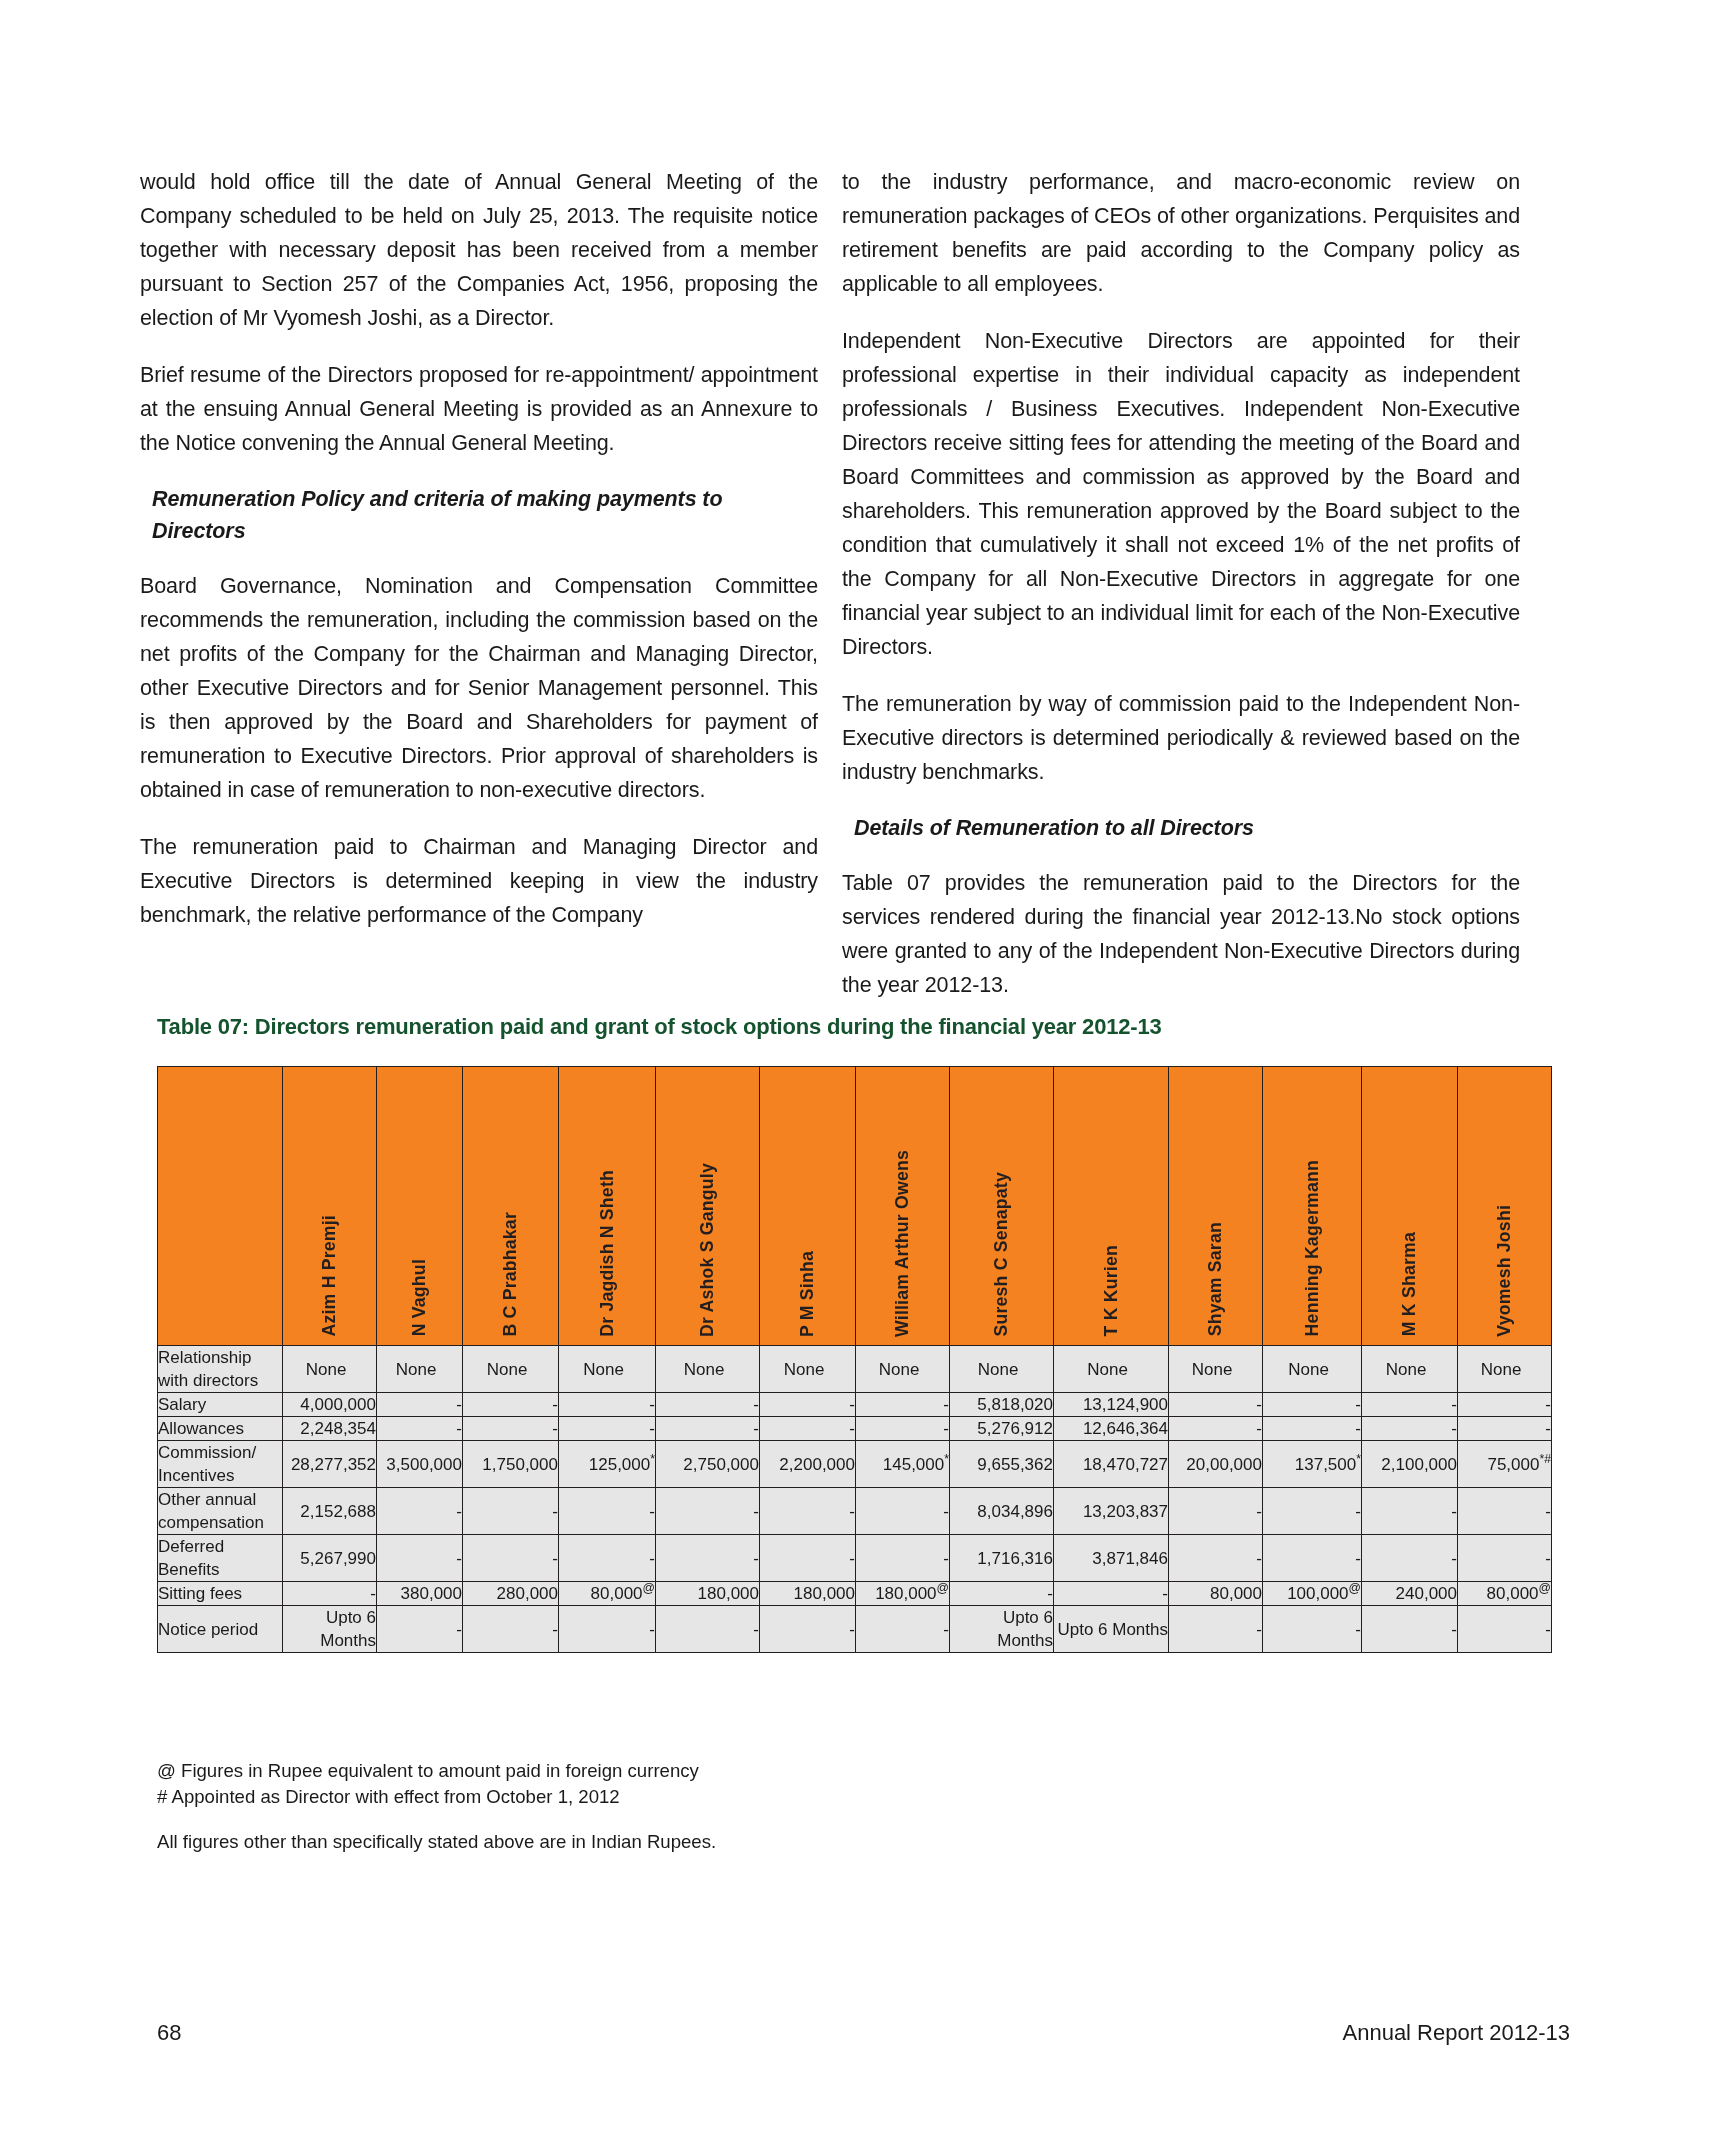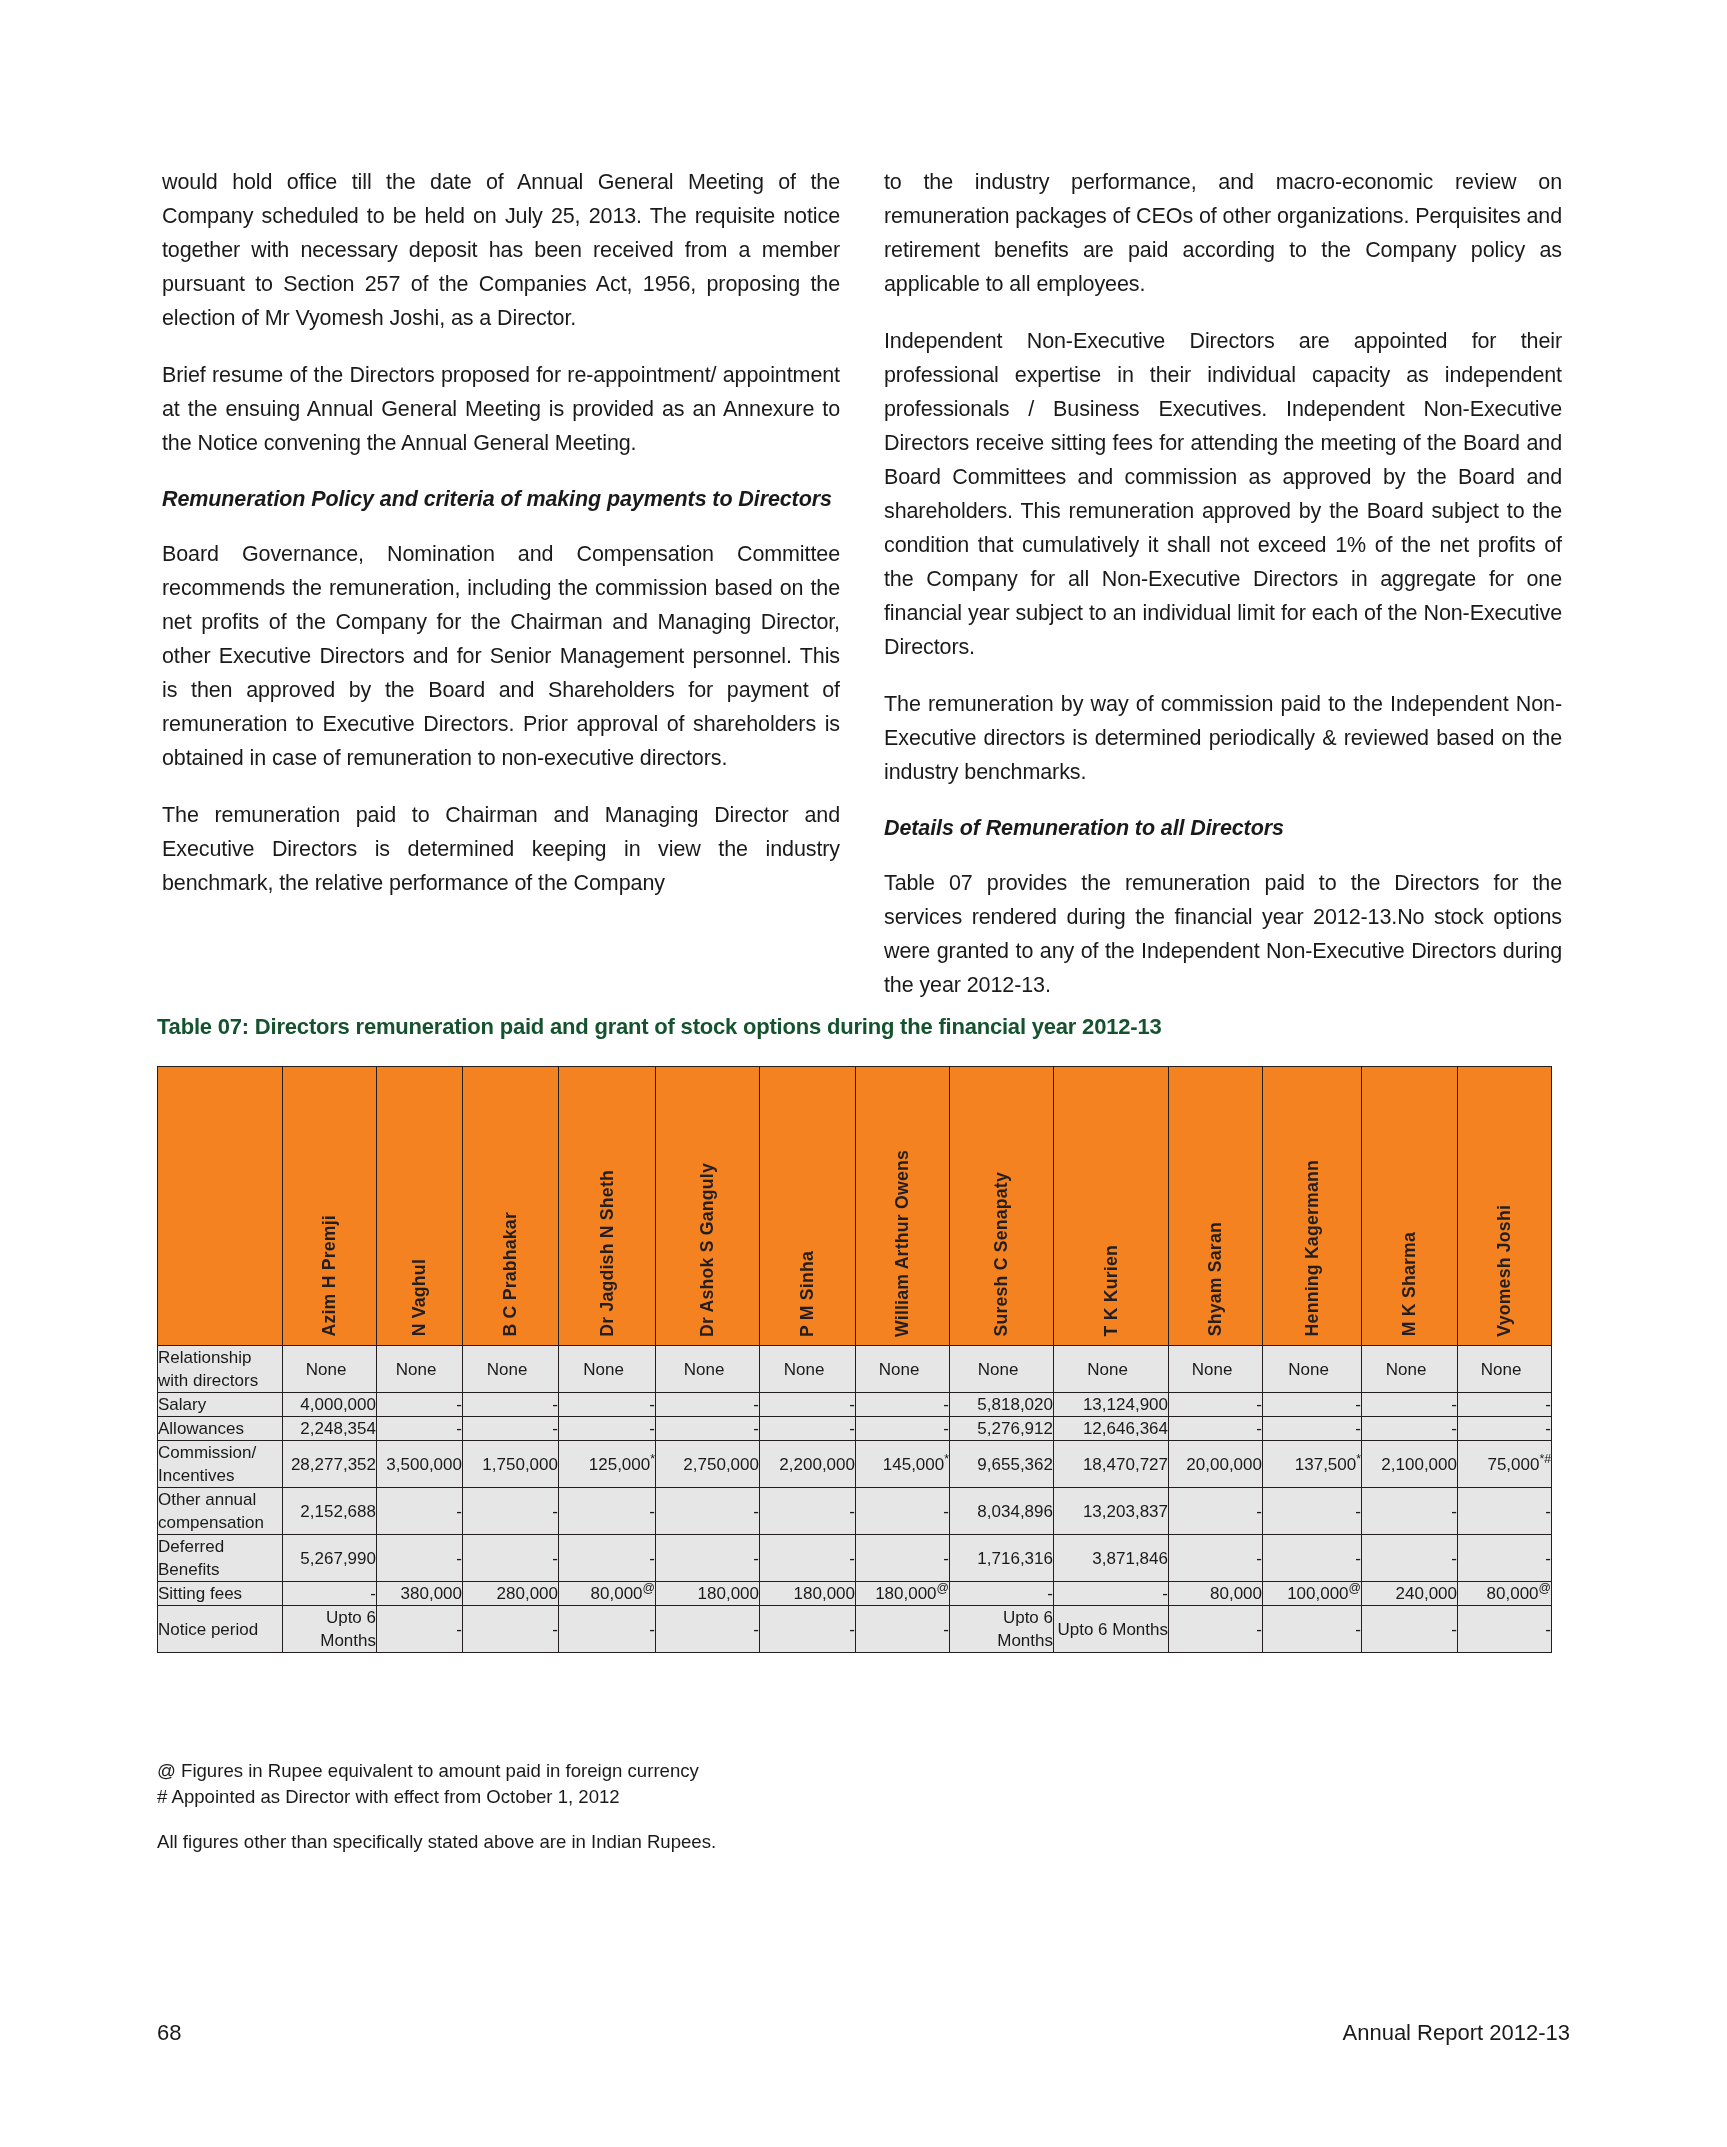--- a/index.html
+++ b/index.html
@@ -18,40 +18,40 @@
   .page {
     position: absolute;
     left: 0; top: 0;
     width: 1727px;
     height: 2147px;
   }
 
   
   .columns {
     position: absolute;
-    left: 162px;
+    left: 140px;
     top: 165px;
     width: 1400px;
     display: flex;
-    gap: 44px;
+    gap: 24px;
   }
   .col {
     width: 678px;
   }
   .col p {
     margin: 0 0 23px 0;
     font-size: 21.5px;
     line-height: 34px;
     text-align: justify;
     text-justify: inter-word;
     letter-spacing: -0.1px;
   }
   .col p.last { margin-bottom: 0; }
   h3.sub {
-    margin: 5px 0 22px 0;
+    margin: 5px 0 22px 12px;
     font-size: 21.5px;
     line-height: 32px;
     font-weight: bold;
     font-style: italic;
     letter-spacing: -0.1px;
   }
 
   
   .table-caption {
     position: absolute;

